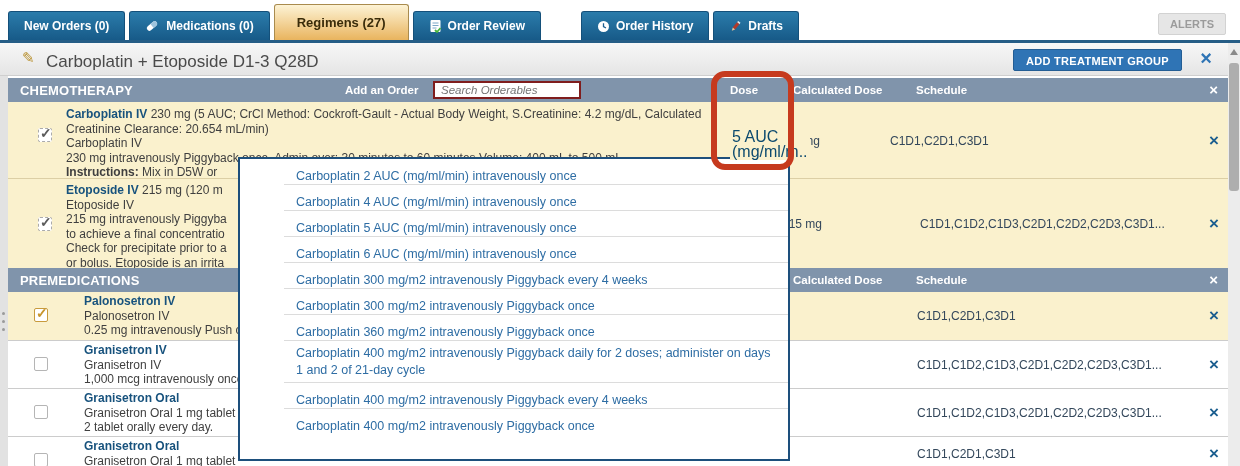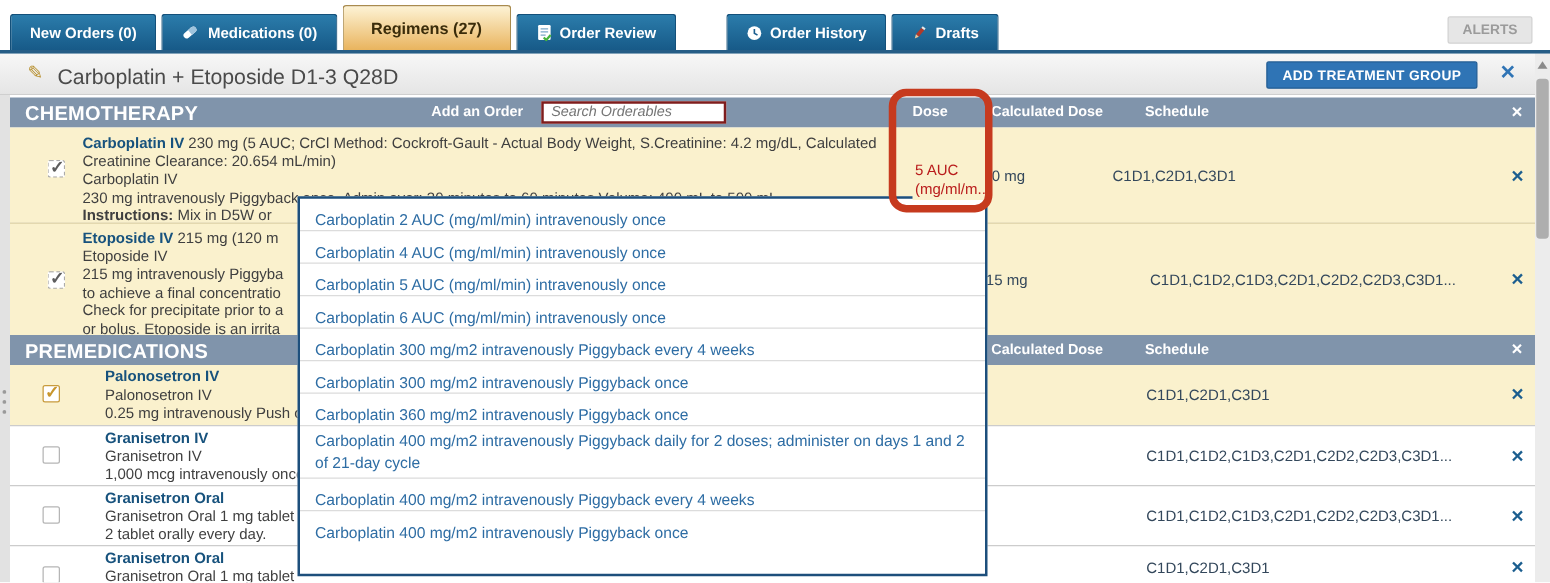--- a/index.html
+++ b/index.html
@@ -30,21 +30,21 @@
                    font-weight:bold; line-height:22px; border:1px solid #235d94; border-radius:2px; letter-spacing:.3px; }
   .title-close { position:absolute; right:16px; top:4px; color:#2f74b5; font-size:20px; font-weight:bold; cursor:pointer; }
 
   
   .left-strip { position:absolute; left:0; top:76px; width:8px; height:390px; background:#e2e2e2; }
   .drag-dots { position:absolute; left:2px; top:312px; width:4px; }
   .drag-dots i { display:block; width:3px; height:3px; border-radius:50%; background:#9a9a9a; margin-bottom:5px; }
 
   
   .sect { position:absolute; left:8px; width:1220px; height:24px; background:#8094ab; color:#fff; }
-  .sect .s-title { position:absolute; left:12px; top:5px; font-size:16px; font-weight:bold; letter-spacing:.2px; }
+  .sect .s-title { position:absolute; left:12px; top:5px; font-size:13px; font-weight:bold; letter-spacing:.2px; }
   .sect .h-add { position:absolute; left:337px; top:6px; font-size:11.5px; font-weight:bold; }
   .sect .h-search { position:absolute; left:425px; top:3px; width:148px; height:18px; border:2px solid #7f1d1d; font-size:11.5px;
                     font-style:italic; color:#9a9a9a; padding:0 6px; font-family:"Liberation Sans",sans-serif; }
   .sect .h-dose { position:absolute; left:722px; top:6px; font-size:11.5px; font-weight:bold; }
   .sect .h-calc { position:absolute; left:785px; top:6px; font-size:11.5px; font-weight:bold; }
   .sect .h-sched { position:absolute; left:908px; top:6px; font-size:11.5px; font-weight:bold; }
   .sect .h-close { position:absolute; right:10px; top:3px; font-size:15px; font-weight:bold; color:#fff; cursor:pointer; }
 
   
   .row { position:absolute; left:8px; width:1220px; font-size:12px; color:#3f3f3f; }
@@ -57,27 +57,27 @@
   .sep-tan { border-top:1px solid #dccfa5; }
   .sep-grey { border-top:1px solid #cccccc; }
 
   .checkbox { position:absolute; width:14px; height:14px; background:#fff; border:1px solid #b5b5b5; border-radius:2px; cursor:pointer; }
   .checkbox.dashed { border-style:dashed; border-color:#ababab; }
   .checkbox .mark { position:absolute; left:1px; top:-4px; font-size:14px; color:#5d5d5d; font-weight:bold; }
   .checkbox.gold { border:1px solid #c89b3c; }
   .checkbox.gold .mark { color:#c8962c; }
 
   
-  .dose-select { position:absolute; left:722px; top:26px; z-index:25; background:#faf1cd; color:#b91c1c; font-size:12px; line-height:15px;
+  .dose-select { position:absolute; left:722px; top:26px; z-index:25; background:#faf1cd; color:#0c4a6e; font-size:16px; line-height:15px;
                  padding:1px 2px; cursor:pointer; }
 
   
   .dropdown { position:absolute; left:238px; top:157px; width:552px; height:304px; background:#fff; border:2px solid #1d4f7c; z-index:20; }
   .opt { padding:4px 8px 0 12px; height:26px; line-height:26px; font-size:12.5px; color:#2e6da4; border-bottom:1px solid #dcdcdc;
-         white-space:nowrap; overflow:hidden; cursor:pointer; }
+         white-space:nowrap; overflow:hidden; cursor:pointer;margin-left:44px; }
   .opt.tall { height:42px; line-height:17px; padding-top:4px; white-space:normal; }
   .opt:last-child { border-bottom:none; }
 
   
   .red-box { position:absolute; left:711px; top:71px; width:83px; height:99px; border:6px solid #c63a1e; border-radius:14px; z-index:40; pointer-events:none; }
 
   
   .scrollbar { position:absolute; left:1228px; top:43px; width:12px; height:423px; background:#ececec; }
   .sb-up { position:absolute; left:2px; top:6px; width:0; height:0; border-left:4px solid transparent; border-right:4px solid transparent;
            border-bottom:6px solid #8a8a8a; cursor:pointer; }

